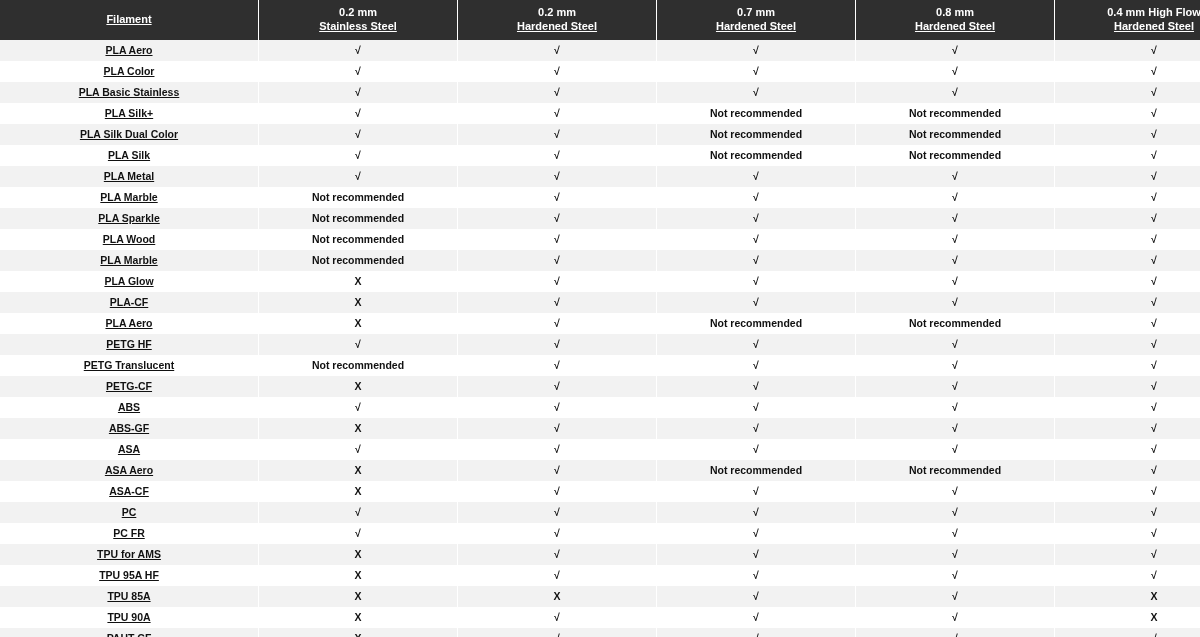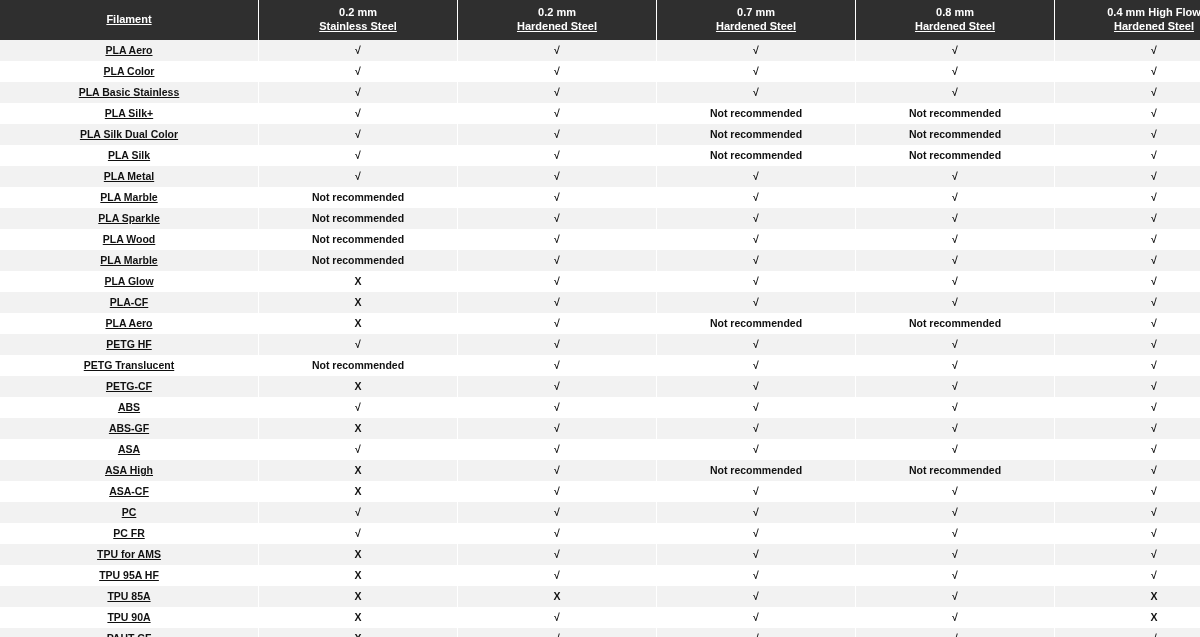--- a/index.html
+++ b/index.html
@@ -245,21 +245,21 @@
       </tr>
       <tr class="even">
         <td class="col-name">ASA</td>
         <td class="col-val">√</td>
         <td class="col-val">√</td>
         <td class="col-val">√</td>
         <td class="col-val">√</td>
         <td class="col-val">√</td>
       </tr>
       <tr class="odd">
-        <td class="col-name">ASA High</td>
+        <td class="col-name">ASA Aero</td>
         <td class="col-val">X</td>
         <td class="col-val">√</td>
         <td class="col-val">Not recommended</td>
         <td class="col-val">Not recommended</td>
         <td class="col-val">√</td>
       </tr>
       <tr class="even">
         <td class="col-name">ASA-CF</td>
         <td class="col-val">X</td>
         <td class="col-val">√</td>

